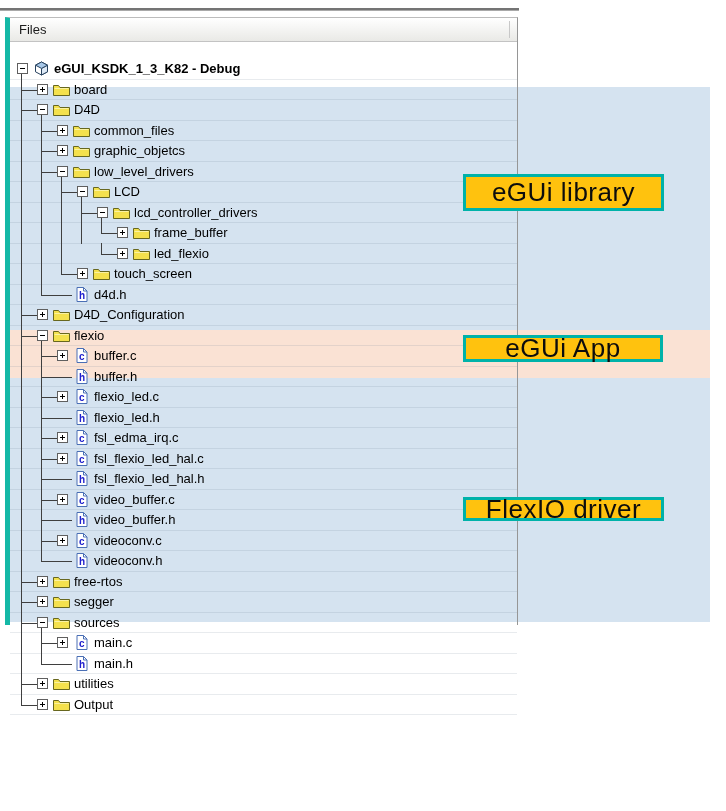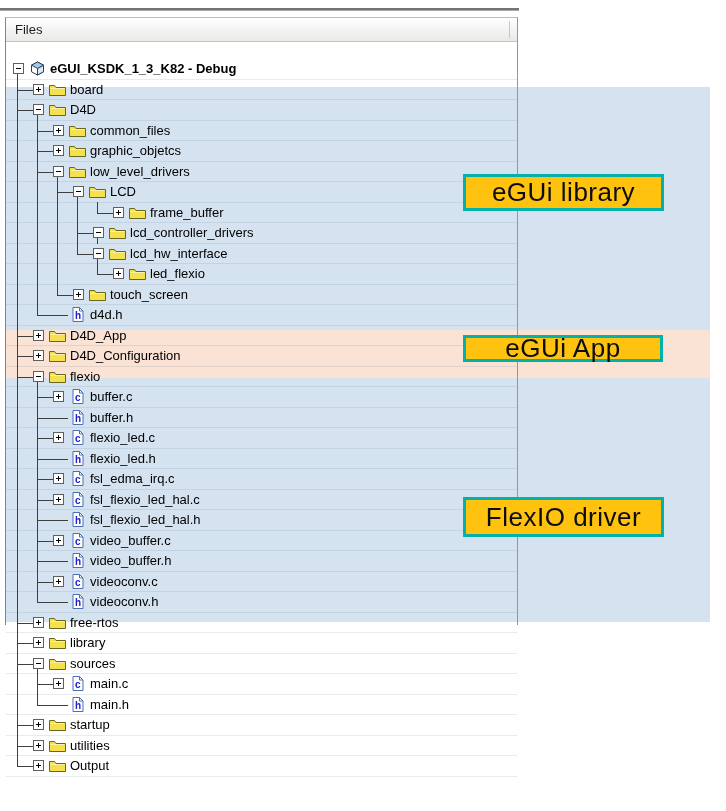--- a/index.html
+++ b/index.html
@@ -11,21 +11,21 @@
             background:linear-gradient(#747474,#747474 60%,#cfcfcf);}
 
   
   .overlay{position:absolute;left:6px;width:704px;z-index:0;}
   .overlay.blue1{top:87px;height:243px;background:var(--hl-blue);}
   .overlay.pink {top:330px;height:48px;background:var(--hl-pink);}
   .overlay.blue2{top:378px;height:244px;background:var(--hl-blue);}
 
   
   .panel{position:absolute;left:5px;top:17px;width:513px;height:608px;z-index:1;
-         border-left:1px solid #14b8a6;border-right:1px solid #969696;border-top:1px solid #bcbcbc;
+         border-left:5px solid #14b8a6;border-right:1px solid #969696;border-top:1px solid #bcbcbc;
          background:transparent;box-sizing:border-box;}
   .panel-header{position:relative;height:24px;background:linear-gradient(#ffffff,#e9e9e6);
                 border-bottom:1px solid #c3c3c3;display:flex;align-items:center;
                 font-size:13px;color:#1c1c1c;padding-left:9px;box-sizing:border-box;}
   .header-split{position:absolute;right:7px;top:3px;bottom:3px;width:1px;background:#c8c8c8;}
 
   
   .tree{position:relative;padding-top:17px;}
   .row{display:flex;align-items:center;height:20.5px;box-sizing:border-box;
        border-bottom:1px solid rgba(110,130,150,0.16);padding-left:2px;font-size:13px;color:#000;}
@@ -42,21 +42,21 @@
   .ebox.plus::after{content:'';position:absolute;top:2px;bottom:2px;left:4px;width:1px;background:#000;}
   .icon{flex:none;width:19px;height:16px;display:flex;align-items:center;justify-content:center;}
   .lbl{padding-left:3px;white-space:nowrap;}
 
   
   .callout{position:absolute;z-index:2;background:var(--callout-bg);border:3px solid var(--callout-border);
            box-sizing:border-box;display:flex;align-items:center;justify-content:center;
            font-size:26px;color:#0d0d0d;letter-spacing:0.5px;}
   .callout.c0{left:463px;top:174px;width:201px;height:37px;}
   .callout.c1{left:463px;top:335px;width:200px;height:27px;}
-  .callout.c2{left:463px;top:497px;width:201px;height:40px;}
+  .callout.c2{left:463px;top:497px;width:201px;height:24px;}
 </style>
 </head>
 <body>
 
 <div class="page">
 
   <div class="top-edge"></div>
 
   <div class="overlay blue1"></div>
   <div class="overlay pink"></div>
@@ -161,69 +161,53 @@
               <path d="M.5 12.5 V2.5 H5.5 L7 4.5 H16.5 V12.5 Z" fill="#f4e14d" stroke="#67671f"></path>
               <path d="M1.5 5.5 H15.5" stroke="#faf2a2" stroke-width="1"></path>
             </svg>
           </span>
           <span class="lbl">LCD</span>
         </div>
         <div class="row">
           <span class="cell v"></span>
           <span class="cell v"></span>
           <span class="cell v"></span>
+          <span class="cell t"></span>
+          <span class="boxcell stem">
+            <span class="ebox minus"></span>
+          </span>
+          <span class="icon">
+            <svg width="17" height="13" viewBox="0 0 17 13">
+              <path d="M.5 12.5 V2.5 H5.5 L7 4.5 H16.5 V12.5 Z" fill="#f4e14d" stroke="#67671f"></path>
+              <path d="M1.5 5.5 H15.5" stroke="#faf2a2" stroke-width="1"></path>
+            </svg>
+          </span>
+          <span class="lbl">lcd_controller_drivers</span>
+        </div>
+        <div class="row">
+          <span class="cell v"></span>
+          <span class="cell v"></span>
+          <span class="cell v"></span>
           <span class="cell v"></span>
           <span class="cell l"></span>
           <span class="boxcell">
             <span class="ebox plus"></span>
           </span>
           <span class="icon">
             <svg width="17" height="13" viewBox="0 0 17 13">
               <path d="M.5 12.5 V2.5 H5.5 L7 4.5 H16.5 V12.5 Z" fill="#f4e14d" stroke="#67671f"></path>
               <path d="M1.5 5.5 H15.5" stroke="#faf2a2" stroke-width="1"></path>
             </svg>
           </span>
           <span class="lbl">frame_buffer</span>
         </div>
         <div class="row">
           <span class="cell v"></span>
           <span class="cell v"></span>
           <span class="cell v"></span>
-          <span class="cell t"></span>
-          <span class="boxcell stem">
-            <span class="ebox minus"></span>
-          </span>
-          <span class="icon">
-            <svg width="17" height="13" viewBox="0 0 17 13">
-              <path d="M.5 12.5 V2.5 H5.5 L7 4.5 H16.5 V12.5 Z" fill="#f4e14d" stroke="#67671f"></path>
-              <path d="M1.5 5.5 H15.5" stroke="#faf2a2" stroke-width="1"></path>
-            </svg>
-          </span>
-          <span class="lbl">lcd_controller_drivers</span>
-        </div>
-        <div class="row">
-          <span class="cell v"></span>
-          <span class="cell v"></span>
-          <span class="cell v"></span>
-          <span class="cell l"></span>
-          <span class="boxcell stem">
-            <span class="ebox minus"></span>
-          </span>
-          <span class="icon">
-            <svg width="17" height="13" viewBox="0 0 17 13">
-              <path d="M.5 12.5 V2.5 H5.5 L7 4.5 H16.5 V12.5 Z" fill="#f4e14d" stroke="#67671f"></path>
-              <path d="M1.5 5.5 H15.5" stroke="#faf2a2" stroke-width="1"></path>
-            </svg>
-          </span>
-          <span class="lbl">lcd_hw_interface</span>
-        </div>
-        <div class="row">
-          <span class="cell v"></span>
-          <span class="cell v"></span>
-          <span class="cell v"></span>
           <span class="cell b"></span>
           <span class="cell l"></span>
           <span class="boxcell">
             <span class="ebox plus"></span>
           </span>
           <span class="icon">
             <svg width="17" height="13" viewBox="0 0 17 13">
               <path d="M.5 12.5 V2.5 H5.5 L7 4.5 H16.5 V12.5 Z" fill="#f4e14d" stroke="#67671f"></path>
               <path d="M1.5 5.5 H15.5" stroke="#faf2a2" stroke-width="1"></path>
             </svg>
@@ -262,33 +246,20 @@
           <span class="cell t"></span>
           <span class="boxcell">
             <span class="ebox plus"></span>
           </span>
           <span class="icon">
             <svg width="17" height="13" viewBox="0 0 17 13">
               <path d="M.5 12.5 V2.5 H5.5 L7 4.5 H16.5 V12.5 Z" fill="#f4e14d" stroke="#67671f"></path>
               <path d="M1.5 5.5 H15.5" stroke="#faf2a2" stroke-width="1"></path>
             </svg>
           </span>
-          <span class="lbl">D4D_App</span>
-        </div>
-        <div class="row">
-          <span class="cell t"></span>
-          <span class="boxcell">
-            <span class="ebox plus"></span>
-          </span>
-          <span class="icon">
-            <svg width="17" height="13" viewBox="0 0 17 13">
-              <path d="M.5 12.5 V2.5 H5.5 L7 4.5 H16.5 V12.5 Z" fill="#f4e14d" stroke="#67671f"></path>
-              <path d="M1.5 5.5 H15.5" stroke="#faf2a2" stroke-width="1"></path>
-            </svg>
-          </span>
           <span class="lbl">D4D_Configuration</span>
         </div>
         <div class="row">
           <span class="cell t"></span>
           <span class="boxcell stem">
             <span class="ebox minus"></span>
           </span>
           <span class="icon">
             <svg width="17" height="13" viewBox="0 0 17 13">
               <path d="M.5 12.5 V2.5 H5.5 L7 4.5 H16.5 V12.5 Z" fill="#f4e14d" stroke="#67671f"></path>
@@ -469,21 +440,21 @@
           <span class="cell t"></span>
           <span class="boxcell">
             <span class="ebox plus"></span>
           </span>
           <span class="icon">
             <svg width="17" height="13" viewBox="0 0 17 13">
               <path d="M.5 12.5 V2.5 H5.5 L7 4.5 H16.5 V12.5 Z" fill="#f4e14d" stroke="#67671f"></path>
               <path d="M1.5 5.5 H15.5" stroke="#faf2a2" stroke-width="1"></path>
             </svg>
           </span>
-          <span class="lbl">library</span>
+          <span class="lbl">segger</span>
         </div>
         <div class="row">
           <span class="cell t"></span>
           <span class="boxcell stem">
             <span class="ebox minus"></span>
           </span>
           <span class="icon">
             <svg width="17" height="13" viewBox="0 0 17 13">
               <path d="M.5 12.5 V2.5 H5.5 L7 4.5 H16.5 V12.5 Z" fill="#f4e14d" stroke="#67671f"></path>
               <path d="M1.5 5.5 H15.5" stroke="#faf2a2" stroke-width="1"></path>
@@ -511,33 +482,20 @@
           <span class="cell l"></span>
           <span class="boxcell line"></span>
           <span class="icon">
             <svg width="12" height="15" viewBox="0 0 12 15">
               <path d="M1 .5 H7.5 L11 4 V14.5 H1 Z" fill="#ffffff" stroke="#4a6fb5"></path>
               <path d="M7.5 .5 V4 H11" fill="none" stroke="#4a6fb5"></path>
               <text x="3" y="12" font-size="10" font-weight="bold" fill="#2020cc" font-family="Liberation Sans, sans-serif">h</text>
             </svg>
           </span>
           <span class="lbl">main.h</span>
-        </div>
-        <div class="row">
-          <span class="cell t"></span>
-          <span class="boxcell">
-            <span class="ebox plus"></span>
-          </span>
-          <span class="icon">
-            <svg width="17" height="13" viewBox="0 0 17 13">
-              <path d="M.5 12.5 V2.5 H5.5 L7 4.5 H16.5 V12.5 Z" fill="#f4e14d" stroke="#67671f"></path>
-              <path d="M1.5 5.5 H15.5" stroke="#faf2a2" stroke-width="1"></path>
-            </svg>
-          </span>
-          <span class="lbl">startup</span>
         </div>
         <div class="row">
           <span class="cell t"></span>
           <span class="boxcell">
             <span class="ebox plus"></span>
           </span>
           <span class="icon">
             <svg width="17" height="13" viewBox="0 0 17 13">
               <path d="M.5 12.5 V2.5 H5.5 L7 4.5 H16.5 V12.5 Z" fill="#f4e14d" stroke="#67671f"></path>
               <path d="M1.5 5.5 H15.5" stroke="#faf2a2" stroke-width="1"></path>

